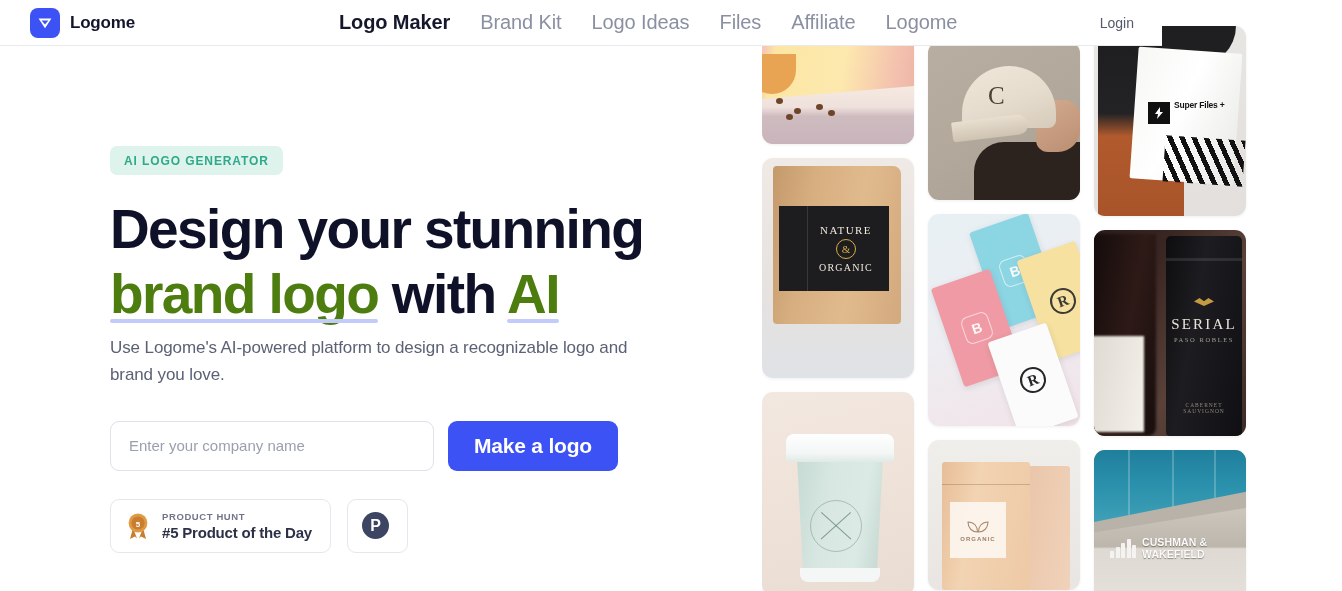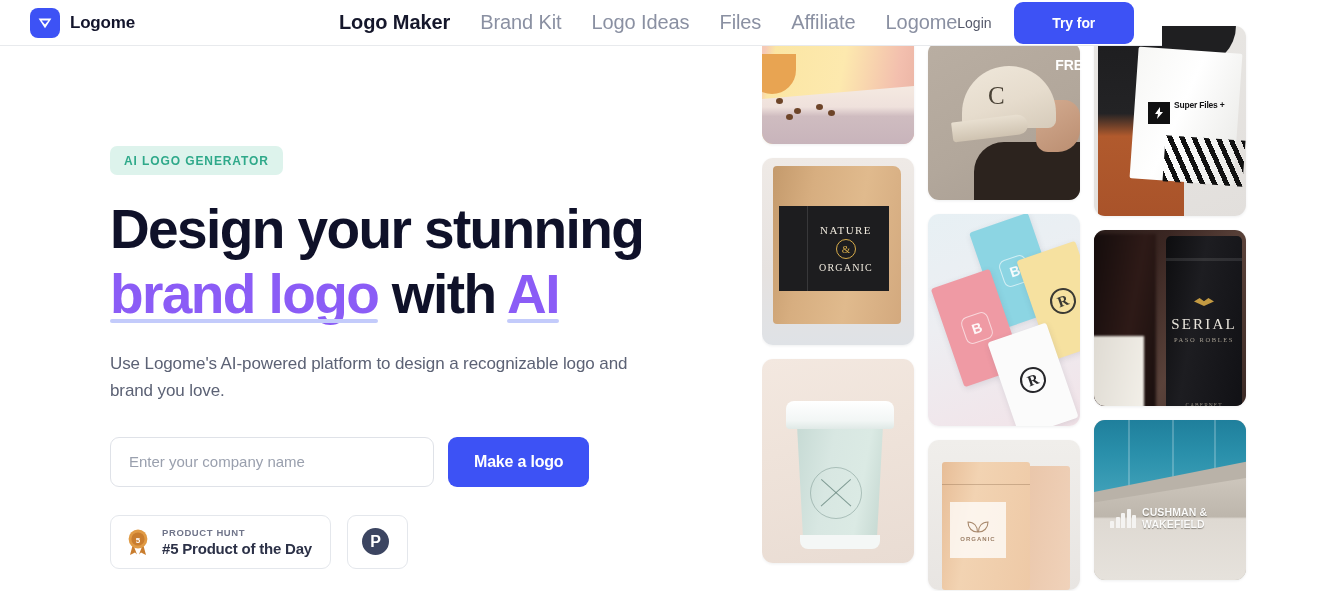--- a/index.html
+++ b/index.html
@@ -61,44 +61,44 @@
     display: inline-block;
     background: #ddf3ec; color: #2fa98a;
     font-size: 12px; font-weight: 700; letter-spacing: 0.9px;
     padding: 8px 14px 7px; border-radius: 7px;
   }
   .headline {
     margin-top: 22px;
     font-size: 55px; font-weight: 700; line-height: 1.19;
     color: #0f1129; letter-spacing: -1.6px;
   }
-  .hl-accent { color: #8b5cf6; position: relative; }
+  .hl-accent { color: #4d7c0f; position: relative; }
   .hl-accent .ul {
     position: absolute; left: 0; right: 0; bottom: 2px;
     height: 4px; background: #c3cbfb; border-radius: 2px;
   }
   .sub {
-    margin-top: 22px;
+    margin-top: 6px;
     font-size: 17px; line-height: 1.62; color: #5c6275;
     max-width: 530px; letter-spacing: -0.1px;
   }
 
   .form-row { margin-top: 32px; display: flex; align-items: center; gap: 14px; }
   .company-input {
     width: 324px; height: 50px;
     border: 1px solid #dfe2e8; border-radius: 9px;
     background: #fff; padding: 0 18px;
     font-size: 15px; color: #25283a;
     font-family: inherit; outline: none;
   }
   .company-input::placeholder { color: #9aa0ae; }
   .make-btn {
     height: 50px; padding: 0 26px;
     background: #3d52f5; color: #fff;
-    font-size: 16px; font-weight: 700;
+    font-size: 21px; font-weight: 700;
     border: none; border-radius: 9px; cursor: pointer;
     font-family: inherit; letter-spacing: -0.2px;
   }
 
   .badges { margin-top: 28px; display: flex; gap: 16px; }
   .badge {
     display: flex; align-items: center; gap: 11px;
     border: 1px solid #e4e7ec; border-radius: 9px;
     background: #fff; padding: 11px 18px 11px 14px;
   }
@@ -142,21 +142,21 @@
     clip-path: polygon(0 32%, 100% 12%, 100% 100%, 0 100%);
   }
   .t-superfiles .bowl {
     position: absolute; left: -14px; top: 48px; width: 48px; height: 40px;
     background: #e8a452; border-radius: 0 0 26px 26px;
   }
   .t-superfiles .beans { position: absolute; left: 2px; top: 40px; }
   .bean { position: absolute; width: 7px; height: 6px; border-radius: 50%; background: #6d4428; }
 
   
-  .t-natureorg { height: 187px; background: linear-gradient(180deg,#efeae6 0%,#e6e2e0 60%,#dfe2e6 100%); text-decoration: underline; }
+  .t-natureorg { height: 220px; background: linear-gradient(180deg,#efeae6 0%,#e6e2e0 60%,#dfe2e6 100%); text-decoration: underline; }
   .t-natureorg .boxbody {
     position: absolute; left: 11px; top: 8px; width: 128px; height: 158px;
     background: linear-gradient(100deg,#c49a6c 0%,#d7ae80 28%,#e0ba8d 62%,#d3a97e 100%);
     border-radius: 4px 8px 4px 4px;
   }
   .t-natureorg .label {
     position: absolute; left: 17px; top: 48px; width: 110px; height: 85px;
     background: #1d1d1f;
   }
   .t-natureorg .label .fold {
@@ -298,21 +298,21 @@
     position: absolute; left: 80px; top: 74px; font-size: 8.5px;
     font-weight: 700; color: #121214; line-height: 1.25; letter-spacing: -0.2px;
   }
   .t-tote .stripes {
     position: absolute; left: 70px; top: 112px; width: 80px; height: 46px;
     background: repeating-linear-gradient(62deg,#111 0 5px,transparent 5px 11px);
     transform: rotate(4deg);
   }
 
   
-  .t-wine { height: 176px; background: linear-gradient(120deg,#2a1d1a 0%,#3a2622 30%,#5a423a 62%,#3b2a26 100%); }
+  .t-wine { height: 206px; background: linear-gradient(120deg,#2a1d1a 0%,#3a2622 30%,#5a423a 62%,#3b2a26 100%); }
   .t-wine .b-left {
     position: absolute; left: -4px; top: 4px; width: 66px; height: 202px;
     background: linear-gradient(100deg,#120b0b,#2e1a17 55%,#170e0d);
     border-radius: 0 0 8px 8px; filter: blur(1.5px);
   }
   .t-wine .b-left-lbl {
     position: absolute; left: -2px; top: 106px; width: 52px; height: 96px;
     background: linear-gradient(100deg,#dedad2,#f4f1ea); filter: blur(1.2px);
   }
   .t-wine .b-main {
@@ -389,21 +389,20 @@
     <span class="nav-item active">Logo Maker</span>
     <span class="nav-item">Brand Kit</span>
     <span class="nav-item">Logo Ideas</span>
     <span class="nav-item">Files</span>
     <span class="nav-item">Affiliate</span>
     <span class="nav-item">Logome</span>
   </nav>
 
   <div class="header-right">
     <span class="login-link">Login</span>
-    <button class="cta-top">Try for FREE</button>
   </div>
 </div>
 
 <section class="hero">
 
   <span class="pill">AI LOGO GENERATOR</span>
 
   <h1 class="headline">
     <span>Design your stunning</span><br>
     <span class="hl-accent"><span>brand logo</span><span class="ul"></span></span><span> with </span><span class="hl-accent"><span>AI</span><span class="ul"></span></span>

